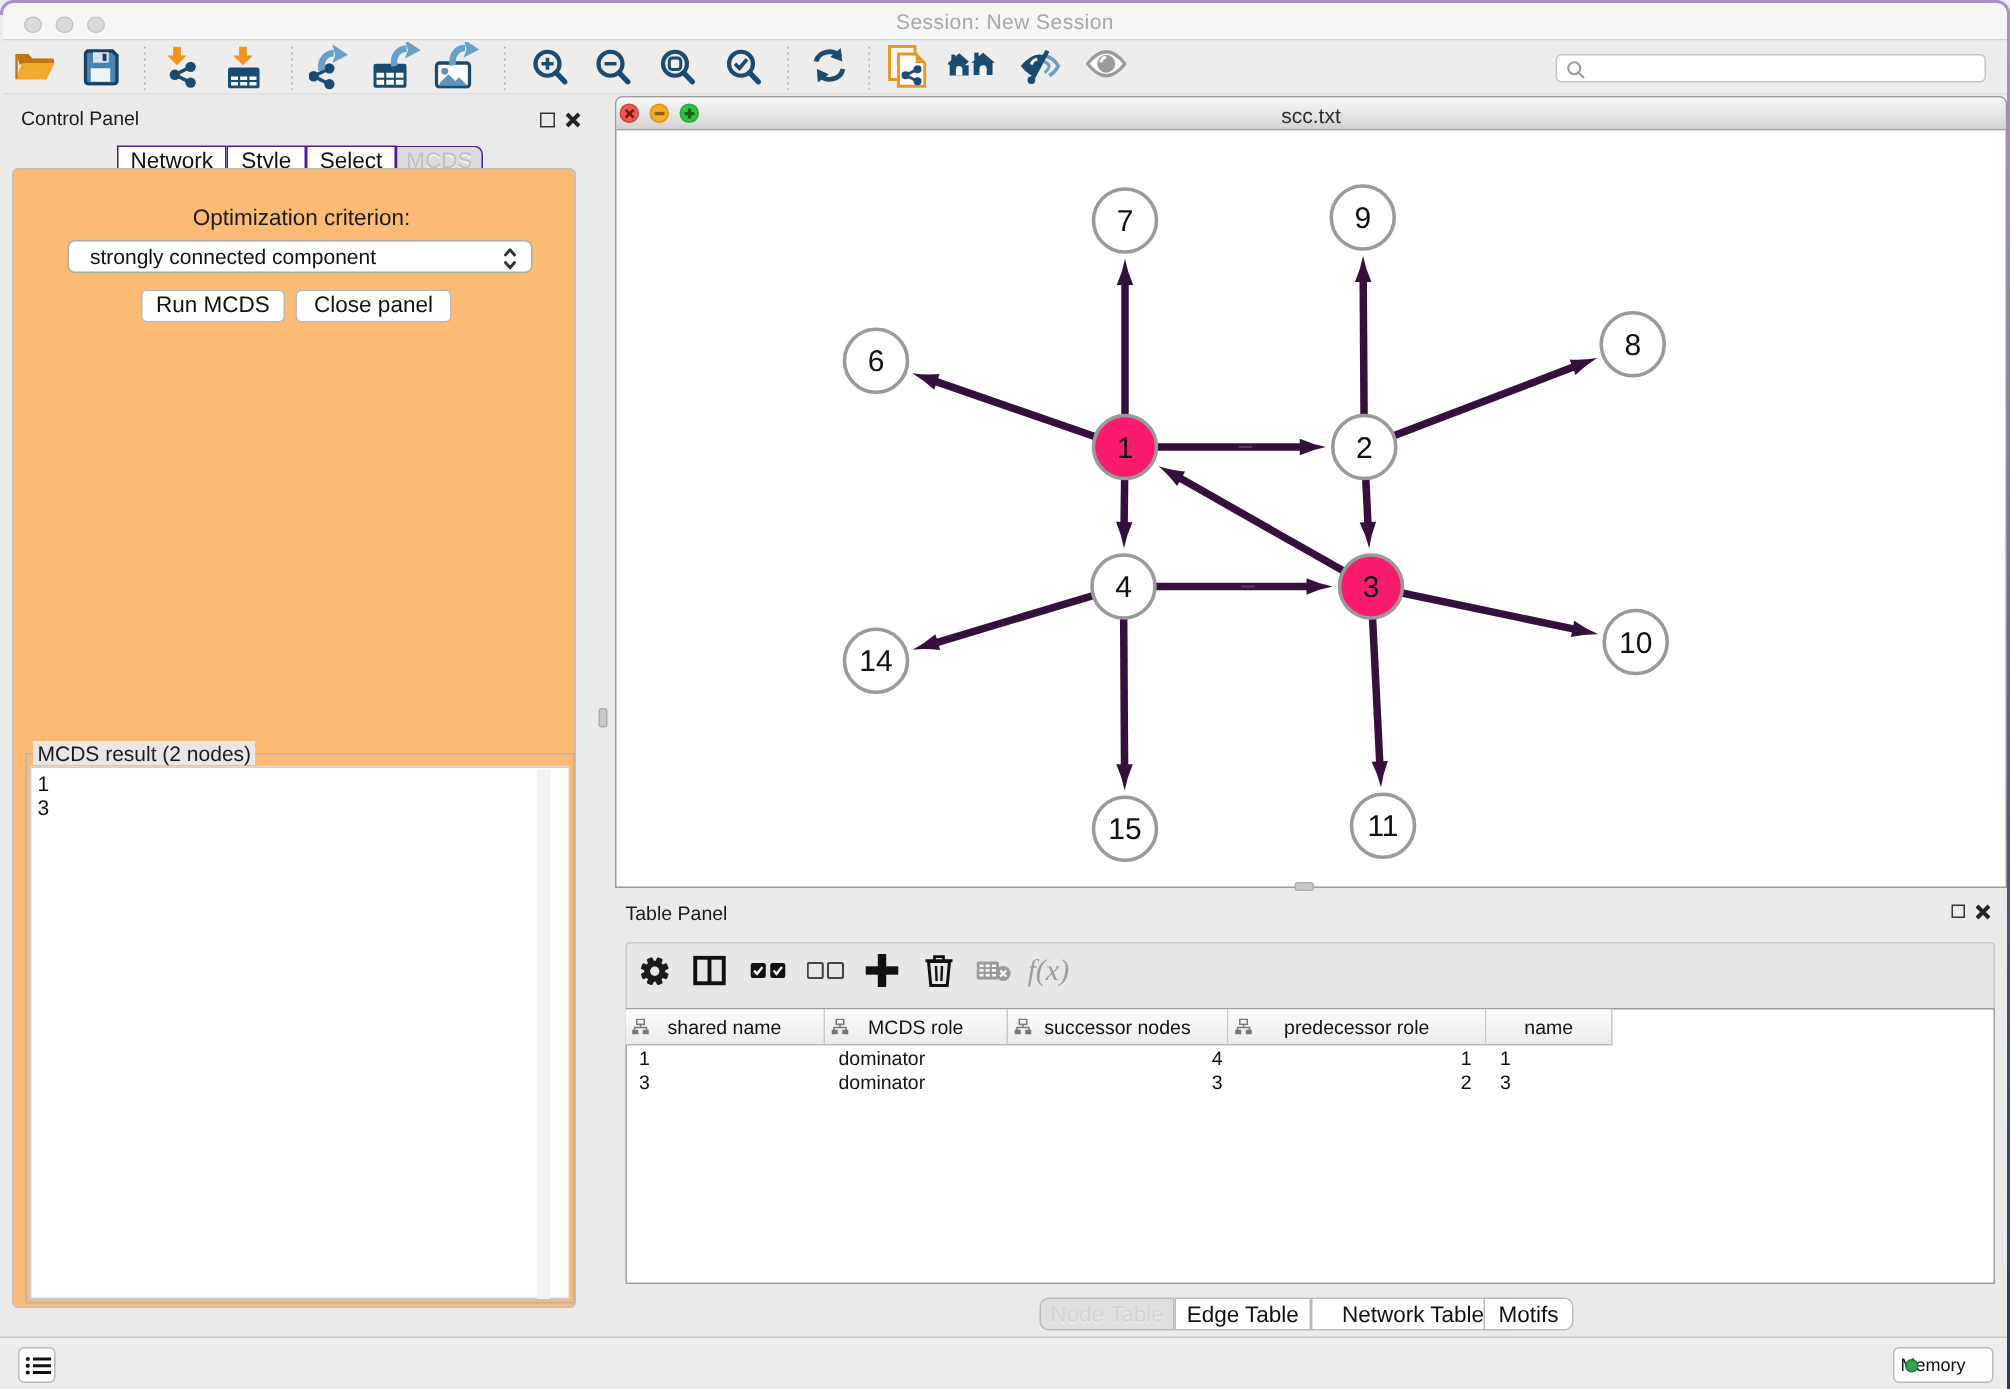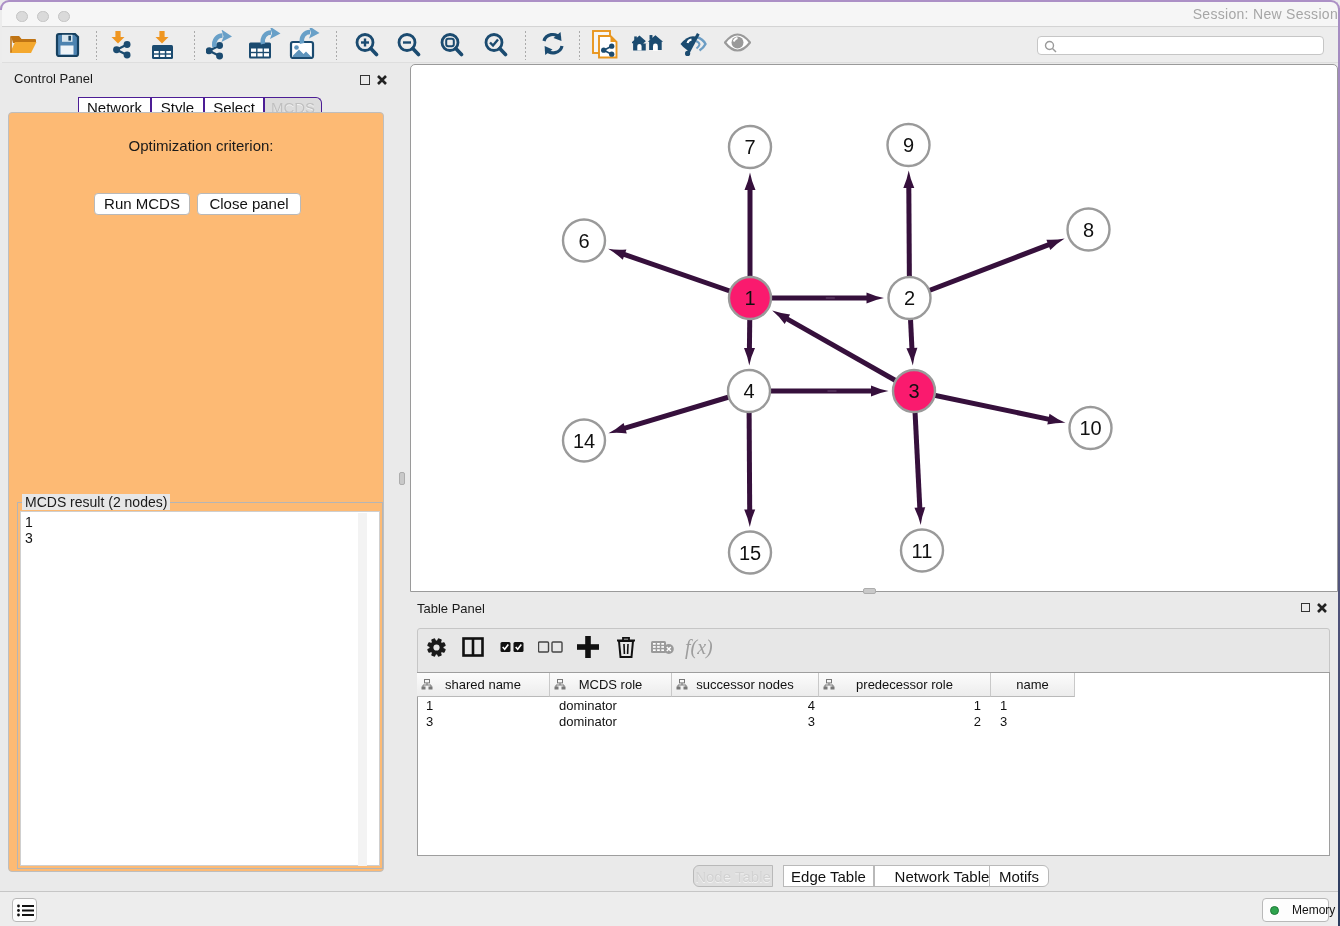--- a/index.html
+++ b/index.html
@@ -4,21 +4,21 @@
 html,body{width:1340px;height:926px;overflow:hidden}
 body{font-family:"Liberation Sans",sans-serif;background:#ECECEC;position:relative}
 .abs{position:absolute}
 .ti{position:absolute}
 
 #topframe{position:absolute;left:0;top:0;width:1340px;height:10px;border-radius:9px 9px 0 0;border-top:2.5px solid #AC90C6;border-left:2px solid #AC90C6;border-right:2px solid #AC90C6;background:transparent}
 #rightframe{position:absolute;right:0;top:8px;width:2px;height:918px;background:linear-gradient(#A98FC4,#8D7BAE 30%,#55567E 60%,#2B3B5E)}
 
 #titlebar{position:absolute;left:2px;top:2px;width:1336px;height:25px;background:#F6F6F6;border-bottom:1px solid #D4D4D4;border-radius:8px 8px 0 0}
 .tl{position:absolute;top:8.5px;width:11.5px;height:11.5px;border-radius:50%;background:#DADADA;border:1px solid #C4C4C4}
-#title{position:absolute;top:4px;left:0;width:100%;text-align:right;font-size:14px;color:#A6A6A6;letter-spacing:0.3px}
+#title{position:absolute;top:4px;left:0;width:100%;text-align:center;font-size:14px;color:#A6A6A6;letter-spacing:0.3px}
 
 #toolbar{position:absolute;left:2px;top:28px;width:1336px;height:35px;background:#EDEDED;border-bottom:1px solid #DEDEDE}
 .tsep{position:absolute;top:3px;width:1px;height:29px;background-image:linear-gradient(#AAA 40%,transparent 40%);background-size:1px 4px}
 #search{position:absolute;left:1037px;top:36px;width:287px;height:19px;background:#fff;border:1px solid #C6C6C6;border-radius:4px}
 #search svg{position:absolute;left:6px;top:3px}
 
 #main{position:absolute;left:0;top:63px;width:1340px;height:828px;background:#EAEAEA}
 
 #cp-title{position:absolute;left:14px;top:71px;font-size:13px;color:#1A1A1A}
 .winbtn{position:absolute;font-size:13px;color:#222}
@@ -30,21 +30,21 @@
 #dropdown{position:absolute;left:36px;top:47px;width:310px;height:22px;background:#fff;border:1px solid #ABABAB;border-radius:5px;font-size:14px;color:#111;line-height:20px;padding-left:14px}
 #dd-arrows{position:absolute;right:9px;top:4px}
 .btn{position:absolute;top:80px;height:22px;background:#fff;border:1px solid #B9B9B9;border-radius:4px;font-size:15px;color:#111;text-align:center;line-height:20px}
 #fieldset{position:absolute;left:8px;top:389px;width:366px;height:367px;border:1px solid #B5B5B5}
 #fs-legend{position:absolute;left:4px;top:-9px;background:#E7E7E7;padding:0 3px;font-size:14px;color:#1A1A1A}
 #fs-white{position:absolute;left:2px;top:8px;width:360px;height:355px;background:#fff;border:1px solid #CFCFCF;font-size:14px;color:#111;line-height:16px;padding:2px 0 0 4px}
 #fs-scroll{position:absolute;right:12px;top:1px;width:9px;height:353px;background:#F3F3F3}
 
 #statusbar{position:absolute;left:0;top:891px;width:1340px;height:35px;background:#EDEDED;border-top:1px solid #C6C6C6}
 #listbtn{position:absolute;left:12px;top:6px;width:25px;height:24px;background:#FDFDFD;border:1px solid #B9B9B9;border-radius:4px}
-#membtn{position:absolute;left:1262px;top:6px;width:67px;height:24px;background:#FDFDFD;border:1px solid #B9B9B9;border-radius:4px;font-size:12px;color:#111;line-height:22px;padding-left:29px}
+#membtn{position:absolute;left:1262px;top:6px;width:67px;height:24px;background:#FDFDFD;border:1px solid #B9B9B9;border-radius:4px;font-size:12px;color:#111;line-height:22px;padding-left:4px}
 #memdot{position:absolute;left:7px;top:7px;width:9px;height:9px;border-radius:50%;background:#2EA44E;border:1px solid #1E7A38}
 
 #netwin{position:absolute;left:410px;top:64px;width:928px;height:528px;background:#fff;border:1px solid #9A9A9A;border-radius:5px 5px 0 0}
 #nw-titlebar{position:absolute;left:0;top:0;width:926px;height:22px;background:linear-gradient(#F7F7F7,#E9E9E9 45%,#D2D2D2);border-bottom:1px solid #9C9C9C;border-radius:4px 4px 0 0}
 .light{position:absolute;top:4px;width:13px;height:13px;border-radius:50%}
 #nw-title{position:absolute;top:3.5px;left:0;width:100%;text-align:center;font-size:14px;color:#2E2E2E}
 .graph{position:absolute;left:0px;top:25px}
 
 .grip{position:absolute;background:#C9C9C9;border:1px solid #ADADAD;border-radius:2px}
 
@@ -216,29 +216,53 @@
 <div class="abs winbtn" id="cp-max"></div>
 <svg class="ti" style="left:376px;top:74px" width="12" height="12" viewBox="0 0 12 12">
     <path d="M2 2 L10 10 M10 2 L2 10" stroke="#222" stroke-width="2.6"></path>
   </svg>
 <div class="tab" style="left:78px;width:73px">Network</div>
 <div class="tab" style="left:151px;width:53px">Style</div>
 <div class="tab" style="left:204px;width:60px">Select</div>
 <div class="tab" id="tab-mcds" style="left:264px;width:58px">MCDS</div>
 <div id="cp-panel">
   <div id="opt-label">Optimization criterion:</div>
+  <div id="dropdown">strongly connected component
+    <svg id="dd-arrows" width="10" height="15" viewBox="0 0 10 15">
+        <path d="M2 5 L5 1.5 L8 5" fill="none" stroke="#333" stroke-width="1.9" stroke-linecap="round" stroke-linejoin="round"></path>
+        <path d="M2 10 L5 13.5 L8 10" fill="none" stroke="#333" stroke-width="1.9" stroke-linecap="round" stroke-linejoin="round"></path>
+      </svg>
+  </div>
   <div class="btn" style="left:85px;width:96px">Run MCDS</div>
   <div class="btn" style="left:188px;width:104px">Close panel</div>
   <div id="fieldset">
     <div id="fs-legend">MCDS result (2 nodes)</div>
     <div id="fs-white">1<br>3<div id="fs-scroll"></div></div>
   </div>
 </div>
 
 <div id="netwin">
+  <div id="nw-titlebar">
+    <div class="light" style="left:1.5px;background:#EE5B51;border:1px solid #D44139">
+        <svg width="12" height="12" viewBox="0 0 12 12" style="position:absolute;left:0;top:0">
+          <path d="M3.1 3.1 l5.3 5.3 M8.4 3.1 l-5.3 5.3" stroke="#7E1714" stroke-width="1.9"></path>
+        </svg>
+      </div>
+    <div class="light" style="left:21.5px;background:#F6AC29;border:1px solid #E0931C">
+        <svg width="12" height="12" viewBox="0 0 12 12" style="position:absolute;left:0;top:0">
+          <line x1="2.4" y1="5.7" x2="9" y2="5.7" stroke="#8A5D0B" stroke-width="2.2"></line>
+        </svg>
+      </div>
+    <div class="light" style="left:41.5px;background:#33C03E;border:1px solid #24A832">
+        <svg width="12" height="12" viewBox="0 0 12 12" style="position:absolute;left:0;top:0">
+          <path d="M2.4 5.7 h6.6 M5.7 2.4 v6.6" stroke="#0E6318" stroke-width="2.2"></path>
+        </svg>
+      </div>
+    <div id="nw-title">scc.txt</div>
+  </div>
   <svg class="graph" width="927" height="502" viewBox="0 0 927 502">
       <line x1="339.0" y1="208.0" x2="339.0" y2="98.0" stroke="#36103C" stroke-width="5"></line>
       <path d="M339.0 82.5 Q340.6 91.2 344.5 100.0 L333.5 100.0 Q337.4 91.2 339.0 82.5 Z" fill="#36103C"></path>
       <line x1="339.0" y1="208.0" x2="211.7" y2="163.9" stroke="#36103C" stroke-width="5"></line>
       <path d="M197.1 158.8 Q205.9 160.2 215.4 159.4 L211.8 169.8 Q204.8 163.3 197.1 158.8 Z" fill="#36103C"></path>
       <line x1="339.0" y1="208.0" x2="457.5" y2="208.0" stroke="#36103C" stroke-width="5"></line>
       <path d="M473.0 208.0 Q464.2 209.7 455.5 213.5 L455.5 202.5 Q464.2 206.3 473.0 208.0 Z" fill="#36103C"></path>
       <line x1="339.0" y1="208.0" x2="338.4" y2="260.0" stroke="#36103C" stroke-width="5"></line>
       <path d="M338.3 275.5 Q336.7 266.7 333.0 257.9 L344.0 258.1 Q340.0 266.8 338.3 275.5 Z" fill="#36103C"></path>
       <line x1="498.5" y1="208.0" x2="497.8" y2="96.0" stroke="#36103C" stroke-width="5"></line>
@@ -384,21 +408,21 @@
     <path d="M6 4 v2 M2 8 v-2 h8 v2" fill="none" stroke="#777" stroke-width="1"></path>
     <rect x="0.5" y="7.5" width="4" height="3" fill="#777"></rect>
     <rect x="7.5" y="7.5" width="4" height="3" fill="#777"></rect>
   </svg>
 <svg class="ti" style="left:823px;top:679px" width="12" height="11" viewBox="0 0 12 11">
     <rect x="3.5" y="0.5" width="5" height="3.4" fill="none" stroke="#777" stroke-width="1"></rect>
     <path d="M6 4 v2 M2 8 v-2 h8 v2" fill="none" stroke="#777" stroke-width="1"></path>
     <rect x="0.5" y="7.5" width="4" height="3" fill="#777"></rect>
     <rect x="7.5" y="7.5" width="4" height="3" fill="#777"></rect>
   </svg>
-<div class="btab" id="btab-node" style="left:693px;width:80px">Node Table</div>
+<div class="btab" id="btab-node" style="left:693px;width:90px">Node Table</div>
 <div class="btab" style="left:783px;width:91px">Edge Table</div>
 <div class="btab" style="left:874px;width:136px">Network Table</div>
 <div class="btab" id="btab-motifs" style="left:989px;width:60px">Motifs</div>
 
 <div id="statusbar">
   <div id="listbtn">
       <svg width="17" height="13" viewBox="0 0 17 13" style="position:absolute;left:4px;top:5px">
         <g fill="#111">
           <circle cx="1.5" cy="2" r="1.4"></circle>
           <circle cx="1.5" cy="6.5" r="1.4"></circle>

